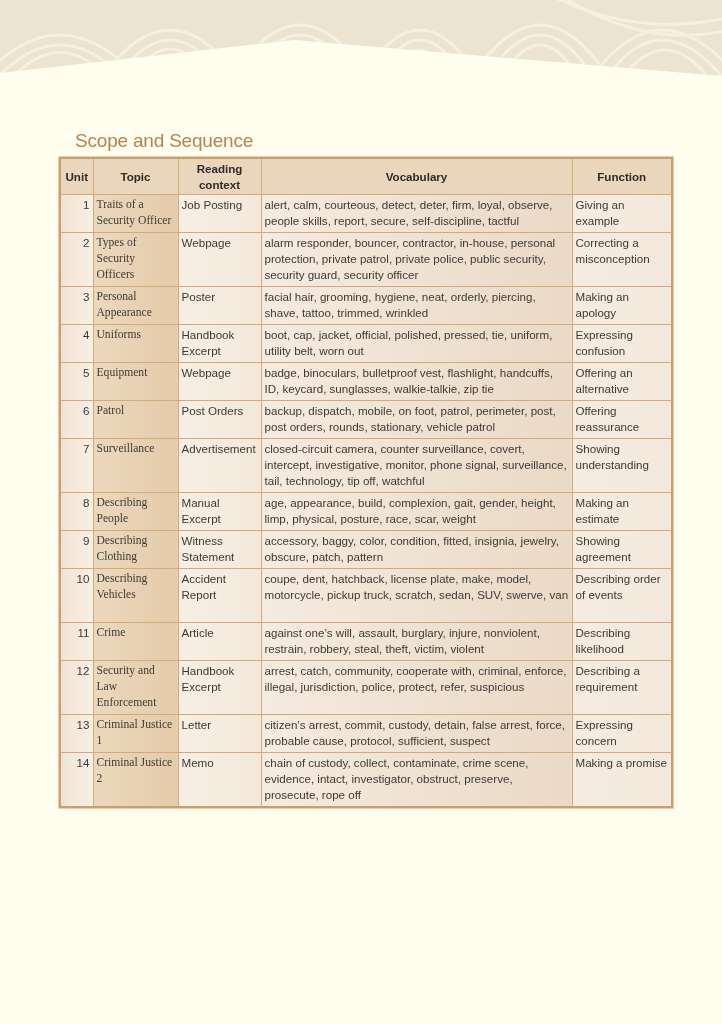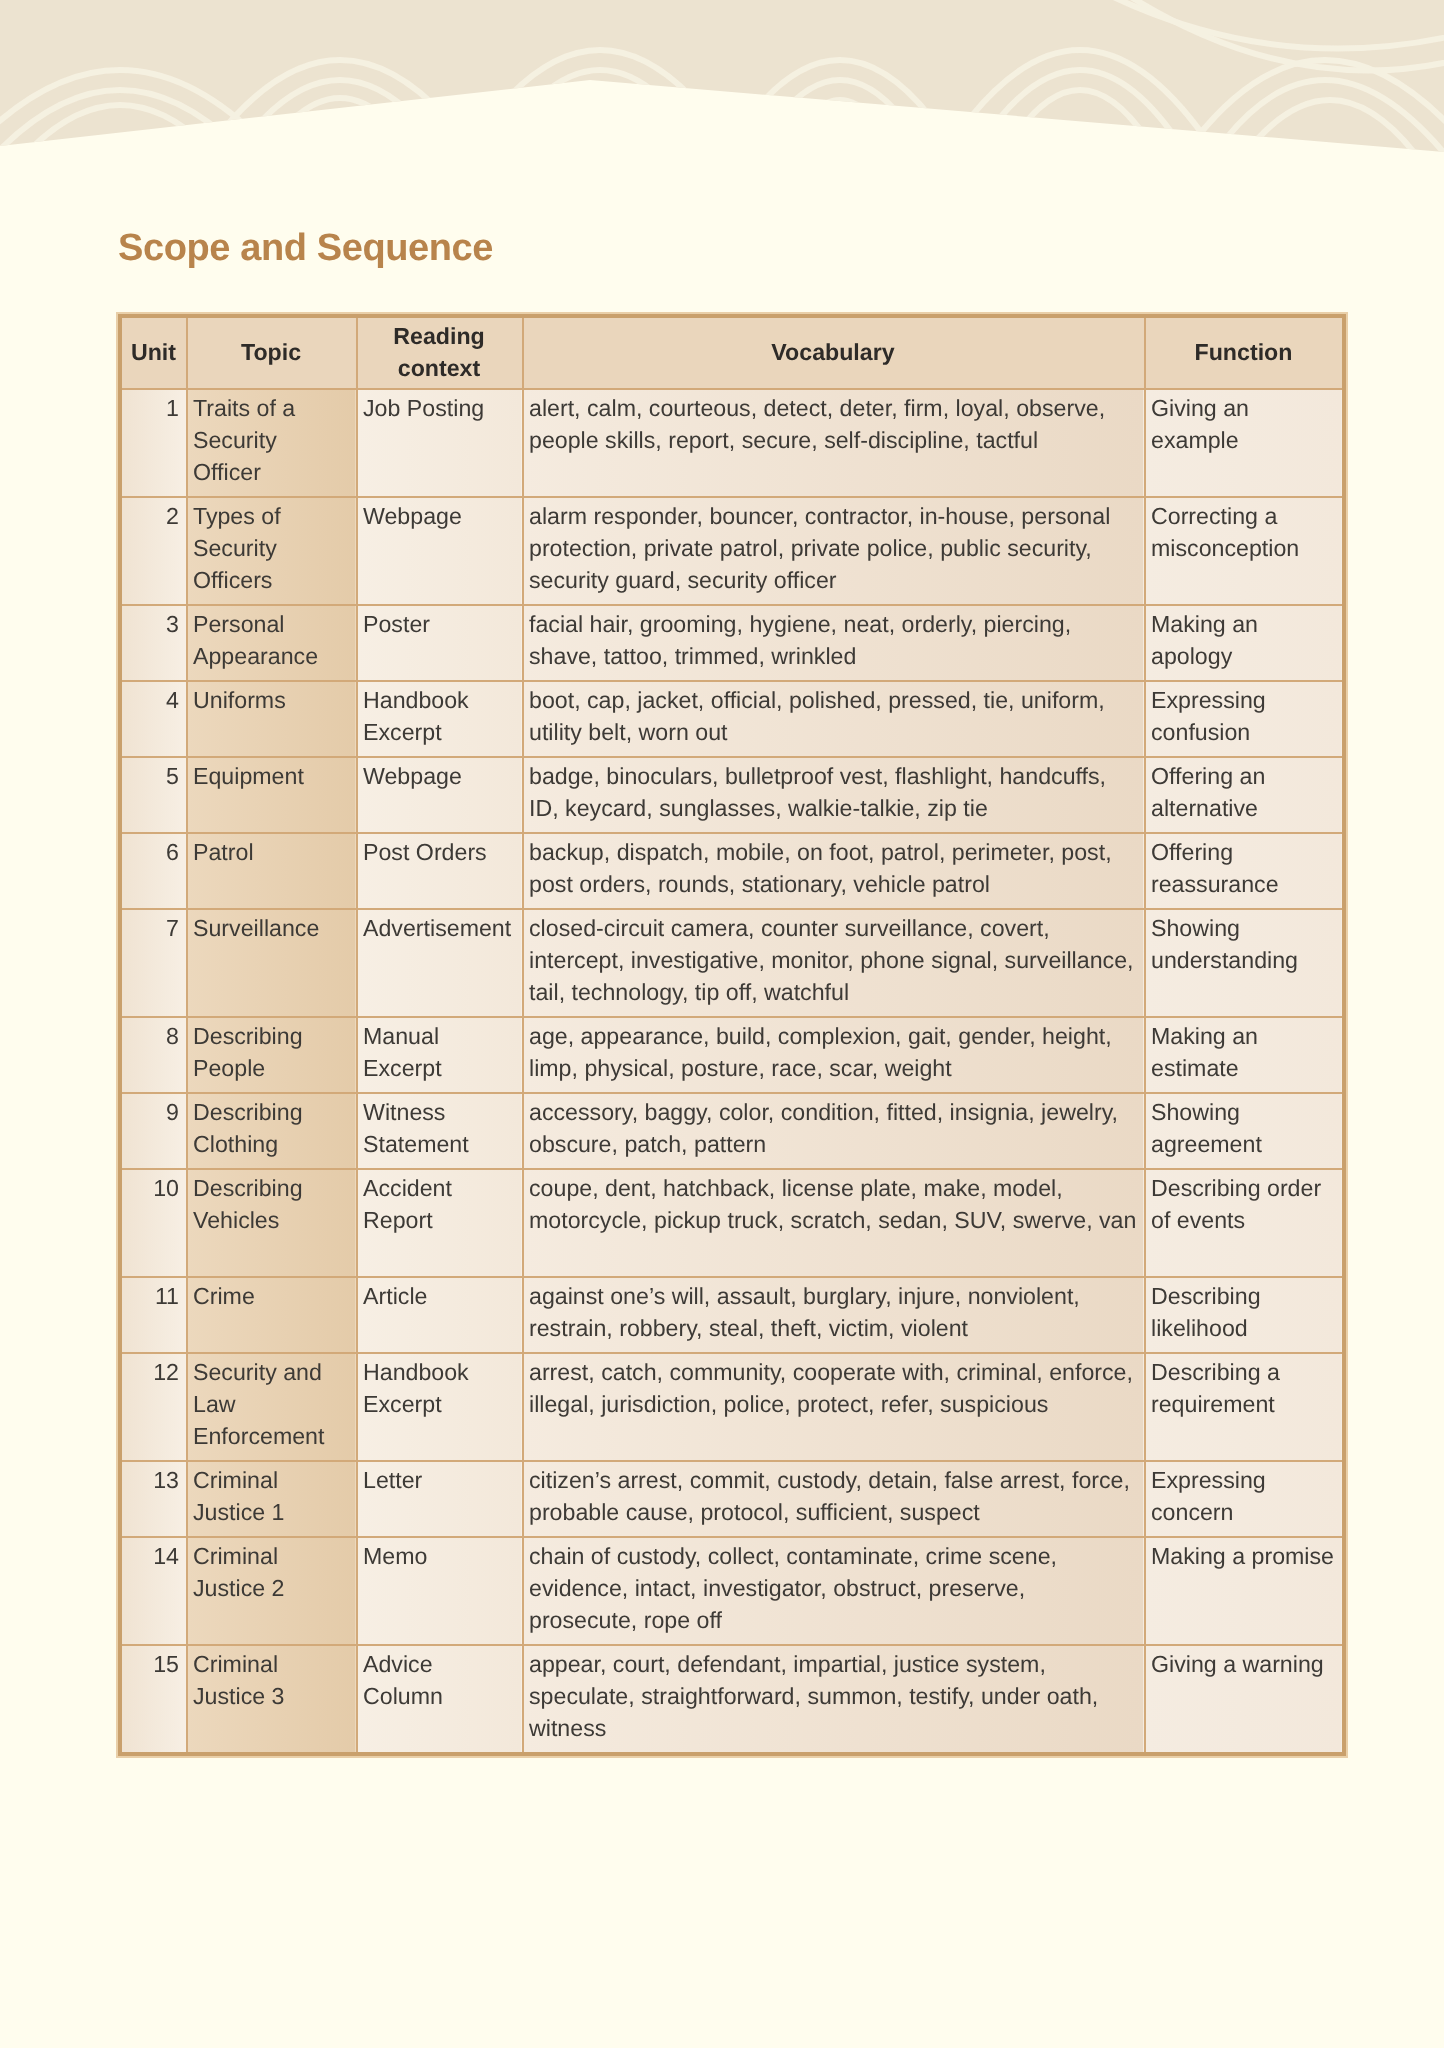--- a/index.html
+++ b/index.html
@@ -4,22 +4,22 @@
   <style>
     html, body { margin: 0; padding: 0; }
     body {
       width: 722px; height: 1024px; overflow: hidden; position: relative;
       background: #fffdee;
       font-family: "Liberation Sans", sans-serif;
       color: #3d3a36;
     }
     .banner { position: absolute; left: 0; top: 0; width: 722px; height: 80px; }
     .page-title {
-      position: absolute; left: 59px; top: 114px; margin: 0;
-      font-size: 19px; font-weight: bold; color: #b8844c; letter-spacing: -0.2px;
+      position: absolute; left: 59px; top: 114px; margin: 16px;
+      font-size: 19px; font-weight: normal; color: #b8844c; letter-spacing: -0.2px;
     }
     table.scope {
       position: absolute; left: 59px; top: 157px; width: 612px;
       border-collapse: collapse; table-layout: fixed;
       border: 2px solid #c9a06c;
       box-shadow: 0 0 0 1px #e9cfa8;
       font-size: 11.6px; line-height: 16px; padding-left: 29px;
     }
     table.scope th, table.scope td {
       border: 1px solid #d2a979; vertical-align: top; padding: 2px 3px 3px 3px;
@@ -28,21 +28,21 @@
     table.scope thead th {
       background: #ead6bc; font-weight: bold; color: #2e2b28;
       vertical-align: middle; text-align: center; height: 33px; padding: 1px 3px;
     }
     col.c-unit { width: 33px; }
     col.c-topic { width: 85px; }
     col.c-read { width: 83px; }
     col.c-vocab { width: 311px; }
     col.c-func { width: 100px; }
     td.unit { text-align: right; padding-right: 6px; background: linear-gradient(90deg,#f0e3d2,#f7efe4); }
-    td.topic { background: linear-gradient(90deg,#ecd8bd,#e4cba9); }
+    td.topic { background: linear-gradient(90deg,#ecd8bd,#e4cba9); font-family: Liberation Serif, serif; }
     td.read { background: linear-gradient(90deg,#f7efe4,#f3e8da); margin-left: 48px; }
     td.vocab { background: linear-gradient(90deg,#f5ebdf,#ead9c5); margin-left: 36px; }
     td.func { background: linear-gradient(90deg,#f5ece1,#f3e8db); margin-left: 13px; }
     tr.r1 td { height: 32px; }
     tr.r2 td { height: 48px; }
   </style>
 </head>
 <body>
 
 <svg class="banner" viewBox="0 0 722 80" preserveAspectRatio="none">
@@ -189,21 +189,14 @@
       <td class="vocab">citizen’s arrest, commit, custody, detain, false arrest, force, probable cause, protocol, sufficient, suspect</td>
       <td class="func">Expressing concern</td>
     </tr>
     <tr class="r2">
       <td class="unit">14</td>
       <td class="topic">Criminal Justice 2</td>
       <td class="read">Memo</td>
       <td class="vocab">chain of custody, collect, contaminate, crime scene, evidence, intact, investigator, obstruct, preserve, prosecute, rope off</td>
       <td class="func">Making a promise</td>
     </tr>
-    <tr class="r2">
-      <td class="unit">15</td>
-      <td class="topic">Criminal Justice 3</td>
-      <td class="read">Advice Column</td>
-      <td class="vocab">appear, court, defendant, impartial, justice system, speculate, straightforward, summon, testify, under oath, witness</td>
-      <td class="func">Giving a warning</td>
-    </tr>
   </tbody>
 </table>
 
 </body></html>

